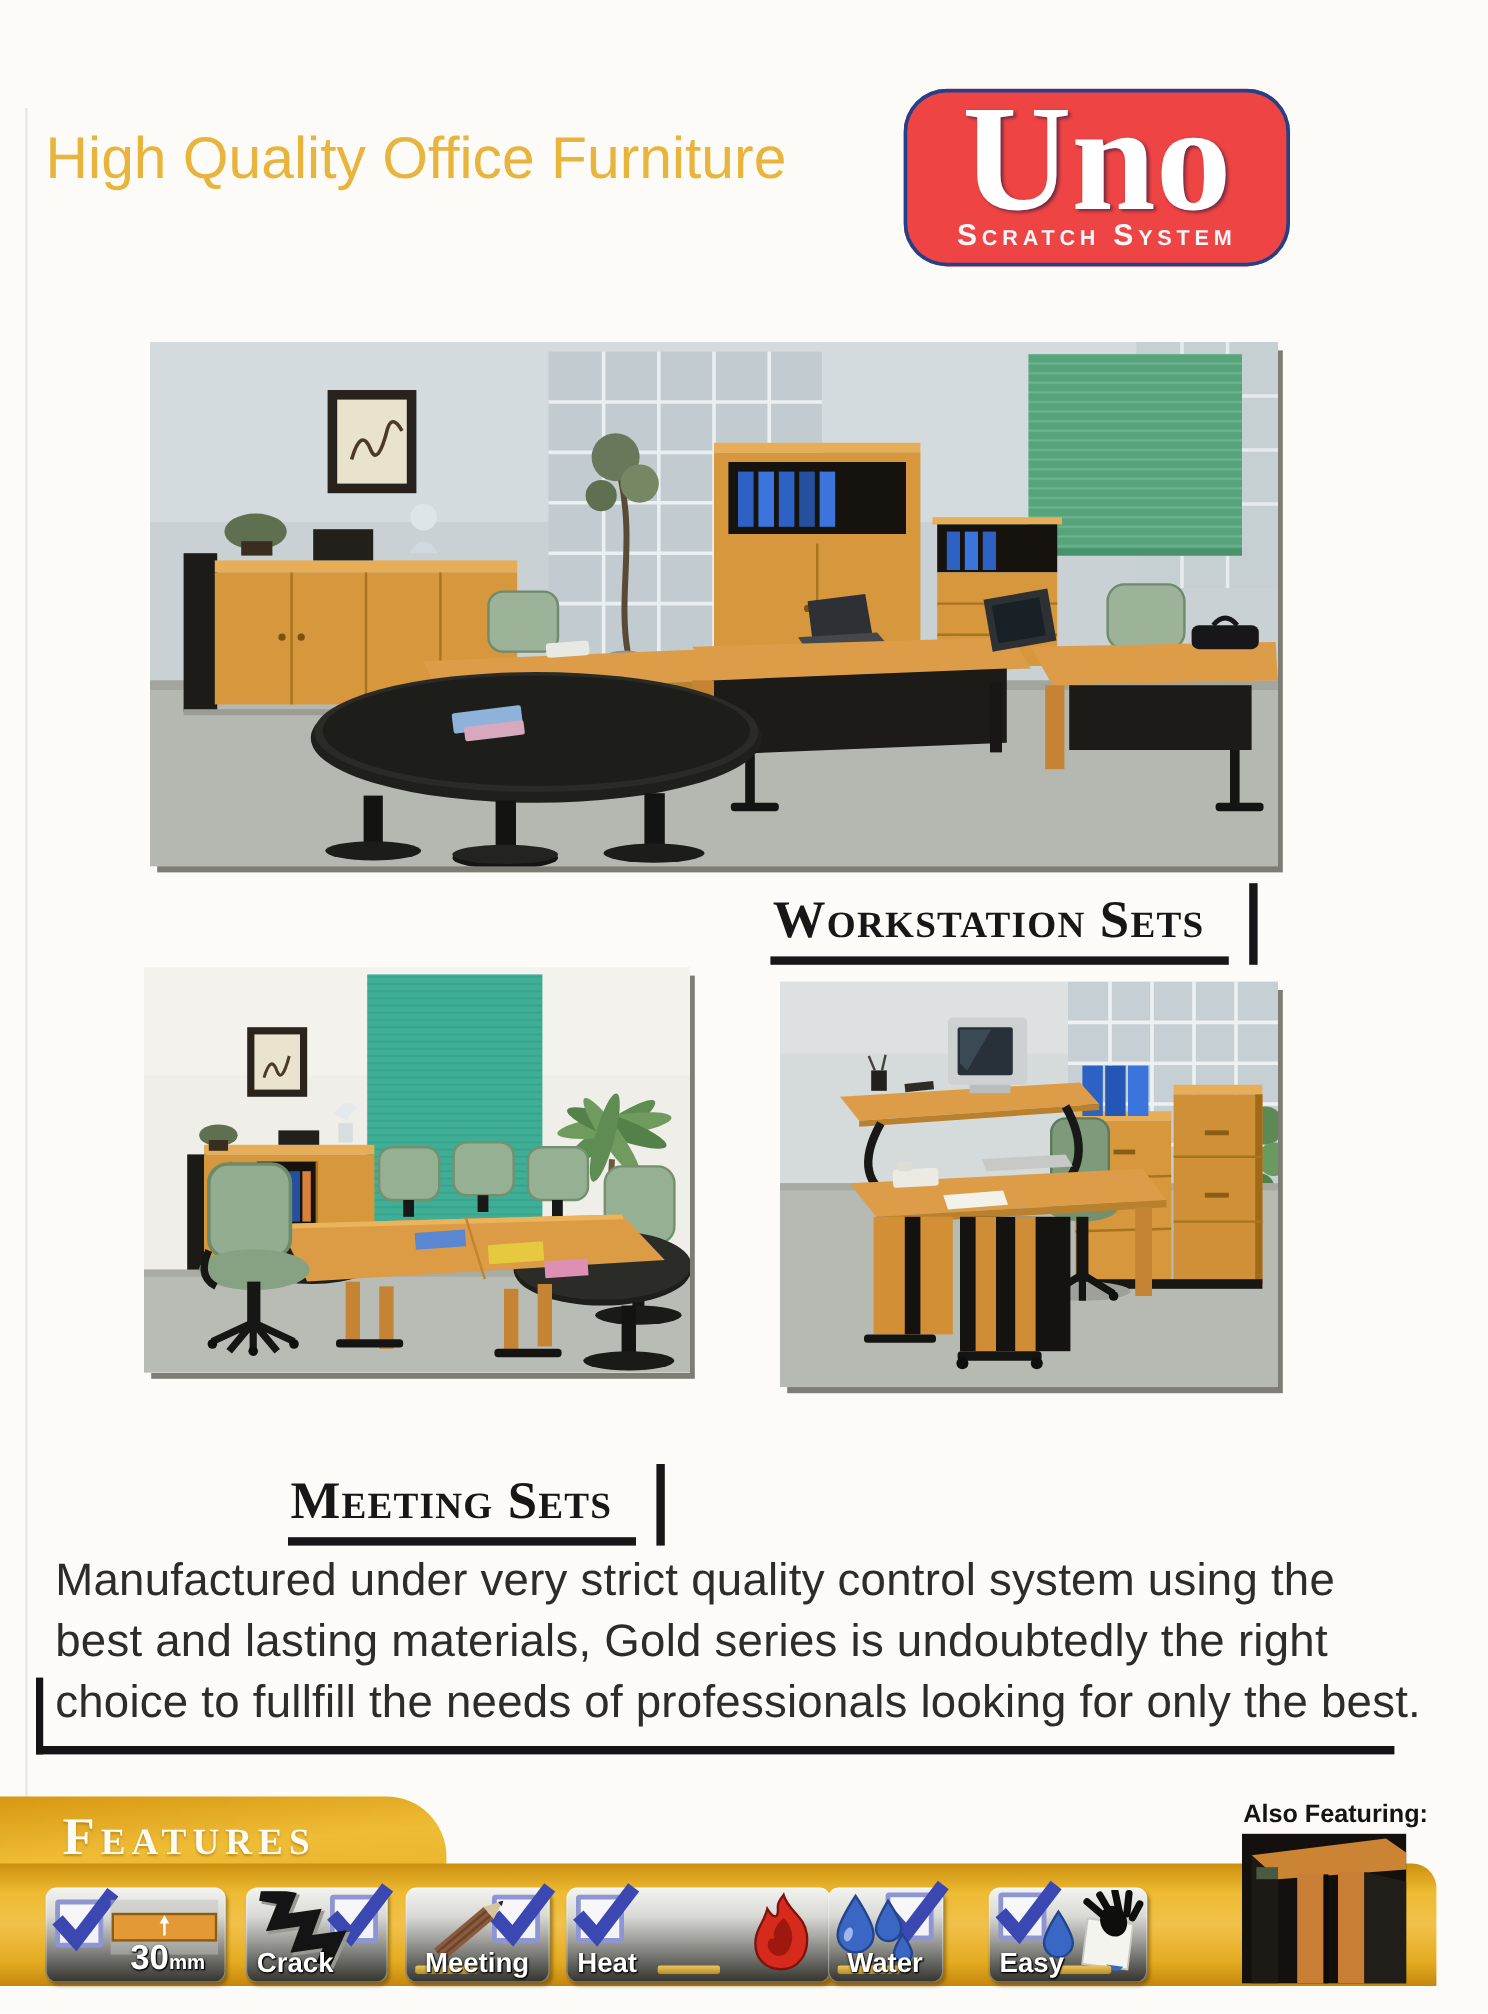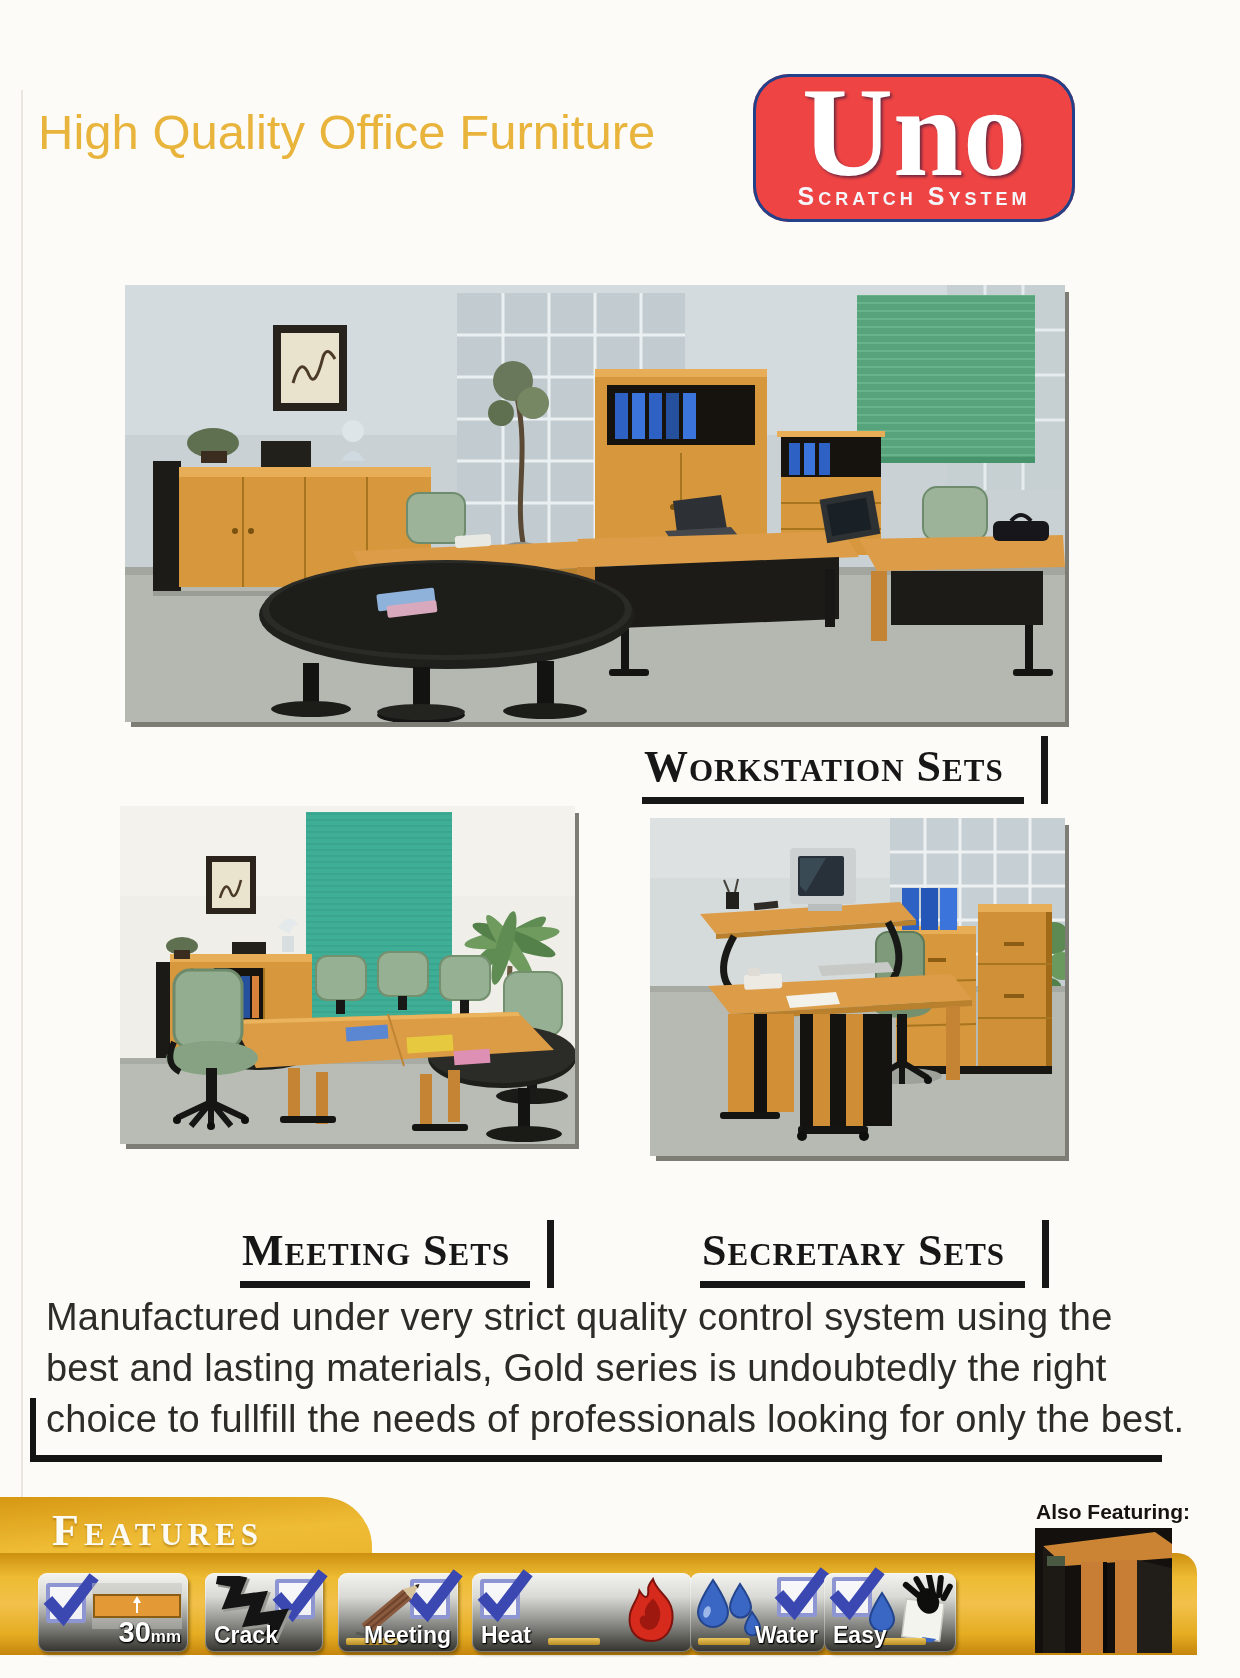--- a/index.html
+++ b/index.html
@@ -54,25 +54,25 @@
   .also-photo { position:absolute; left:1035px; top:1528px; }
 
   
   .tile { position:absolute; top:1573px; height:79px; border-radius:9px;
           background:linear-gradient(180deg,#f3f3f0 0%,#d9d9d5 30%,#8f908c 62%,#33322c 100%);
           box-shadow:inset 0 0 0 1px rgba(255,255,255,.35), 2px 3px 3px rgba(70,50,5,.45); }
   .t1 { left:38px;  width:150px; }
   .t2 { left:205px; width:118px; }
   .t3 { left:338px; width:120px; }
   .t4 { left:472px; width:220px; }
-  .t5 { left:690px; width:135px; }
+  .t5 { left:690px; width:96px; }
   .t6 { left:824px; width:132px; }
   .tile-label { position:absolute; bottom:3px; color:#ffffff; font-weight:700; font-size:23px;
                 text-shadow:0 1px 2px #000, 1px 1px 1px #000; white-space:nowrap; }
-  .tl-right { right:7px; } .tl-left { left:9px;margin-top:36px; }
+  .tl-right { right:17px; } .tl-left { left:9px;margin-top:36px; }
   .num-big { font-size:29px; } .num-small { font-size:17px; }
   .chk { position:absolute; width:32px; height:32px; border:4px solid #8d96d2;
          background:rgba(248,249,252,.92); border-radius:3px; }
   .chk svg { position:absolute; left:-8px; top:-14px; width:58px; height:50px; overflow:visible; }
   .gold-stripe { position:absolute; bottom:7px; height:7px; width:52px; border-radius:2px;
                  background:linear-gradient(180deg,#ecc65c,#b78d26); }
   .tile .icon { position:absolute; }
 </style>
 </head>
 <body>
@@ -397,24 +397,20 @@
       <rect x="148" y="308" width="70" height="8" rx="3" fill="#141412"></rect>
       <circle cx="152" cy="318" r="5" fill="#0f0f0d"></circle>
         <circle cx="214" cy="318" r="5" fill="#0f0f0d"></circle>
     </g>
   </svg>
 
   <div class="sec-label lbl-meet">
     <span>Meeting Sets</span>
     <span class="end-bar"></span>
   </div>
-  <div class="sec-label lbl-sec">
-    <span>Secretary Sets</span>
-    <span class="end-bar"></span>
-  </div>
 
   <div class="para">
     <span class="vbar"></span>
     <div class="pline">Manufactured under very strict quality control system using the</div>
     <div class="pline">best and lasting materials, Gold series is undoubtedly the right</div>
     <div class="pline">choice to fullfill the needs of professionals looking for only the best.</div>
   </div>
 
   <div class="features-tab">
     <div class="features-title">Features</div>

